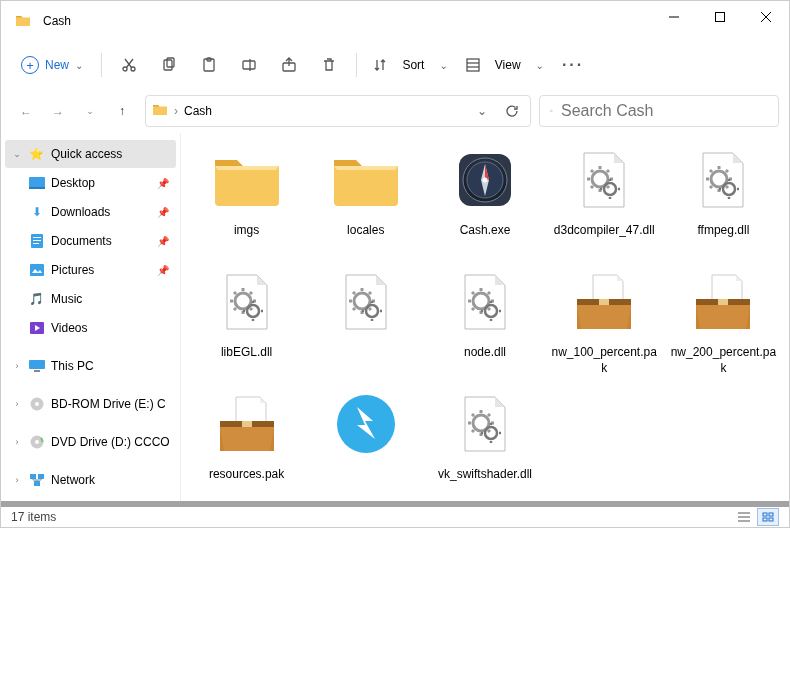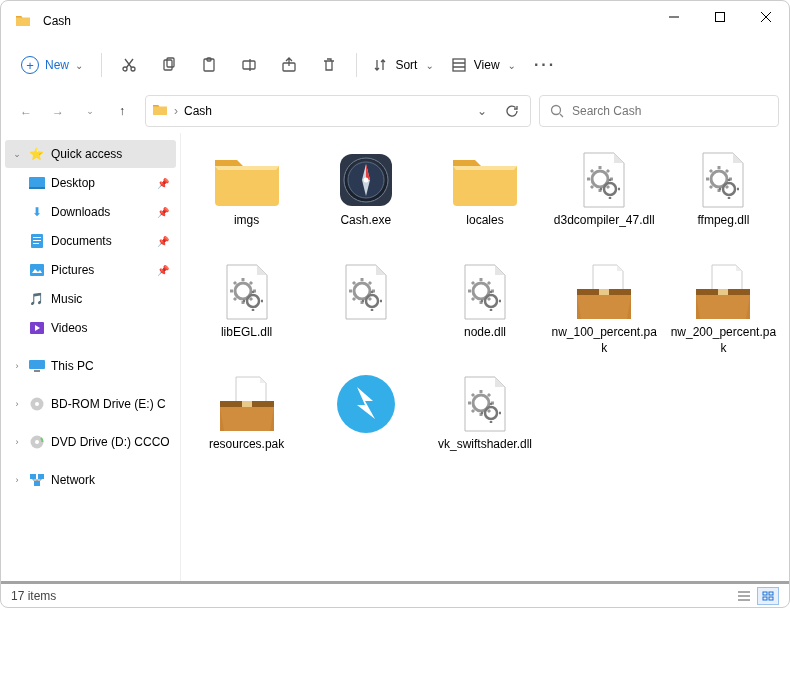--- a/index.html
+++ b/index.html
@@ -1,55 +1,55 @@
 <!DOCTYPE html>
 <html><head>
 <meta charset="utf-8">
 <style>
 *{box-sizing:border-box;margin:0;padding:0;font-family:"Segoe UI",Tahoma,sans-serif;font-size:12px;-webkit-user-select:none;user-select:none}
 body{background:#fff;width:790px;height:693px;overflow:hidden;position:relative}
-.window{width:790px;height:608px;border:1px solid #ccc;border-radius:8px;display:flex;flex-direction:column;background:#fff;overflow:hidden}
+.window{width:790px;height:528px;border:1px solid #ccc;border-radius:0;display:flex;flex-direction:column;background:#fff;overflow:hidden}
 .titlebar{height:40px;display:flex;align-items:center;padding-left:14px}
 .titlebar-icon{width:16px;height:16px;margin-right:12px}
 .titlebar-title{flex:1;font-size:12px;color:#000}
 .win-controls{display:flex;height:100%}
 .win-btn{width:46px;height:32px;display:flex;align-items:center;justify-content:center;cursor:pointer}
 .toolbar{height:48px;display:flex;align-items:center;padding:0 10px;gap:2px}
 .new-btn{display:flex;align-items:center;gap:6px;padding:5px 10px;border-radius:4px;cursor:pointer;color:#1a6fd1}
 .new-plus{width:18px;height:18px;border-radius:50%;border:1.5px solid #1a6fd1;display:flex;align-items:center;justify-content:center;font-size:13px;color:#1a6fd1}
 .new-caret{color:#666;font-size:10px}
 .tb-sep{width:1px;height:24px;background:#ddd;margin:0 6px}
 .tb-icon{width:38px;height:36px;display:flex;align-items:center;justify-content:center;color:#555;cursor:pointer;border-radius:4px}
-.sort-view{display:flex;align-items:center;gap:8px;padding:5px 8px;cursor:pointer;border-radius:4px}
+.sort-view{display:flex;align-items:center;gap:15px;padding:5px 8px;cursor:pointer;border-radius:4px}
 .nav-row{height:44px;display:flex;align-items:center;padding:0 10px;gap:8px}
 .nav-arrows{display:flex;gap:2px;align-items:center}
 .nav-arrow{width:30px;height:30px;display:flex;align-items:center;justify-content:center;color:#888;cursor:pointer;border-radius:4px}
 .nav-arrow.enabled{color:#222}
 .addr-bar{flex:1;height:32px;border:1px solid #ddd;border-radius:4px;display:flex;align-items:center;padding:0 6px;gap:8px;background:#fff}
 .addr-crumb{display:flex;align-items:center;gap:6px}
 .addr-sep{color:#888}
 .addr-actions{margin-left:auto;display:flex;gap:6px;color:#666}
 .addr-act{width:24px;height:24px;display:flex;align-items:center;justify-content:center;cursor:pointer}
 .search-box{width:240px;height:32px;border:1px solid #ddd;border-radius:4px;display:flex;align-items:center;padding:0 10px;gap:8px;color:#888;background:#fff}
-.search-box input{border:none;outline:none;flex:1;font-size:12px;background:transparent;color:#888}
+.search-box input{border:none;outline:none;flex:1;font-size:16px;background:transparent;color:#888}
 .body{flex:1;display:flex;overflow:hidden}
 .sidebar{width:180px;border-right:1px solid #eee;padding:6px 2px;overflow-y:auto}
 .tree-item{display:flex;align-items:center;height:28px;padding:0 6px;gap:6px;cursor:pointer;border-radius:3px;margin:1px 2px}
 .tree-item.selected{background:#e5e5e5}
 .tree-caret{width:12px;color:#777;font-size:9px;text-align:center}
 .tree-icon{width:16px;height:16px;display:flex;align-items:center;justify-content:center}
 .tree-label{flex:1;white-space:nowrap;overflow:hidden;text-overflow:ellipsis;font-size:12px}
 .tree-pin{color:#888;font-size:10px}
 .tree-spacer{height:8px}
 .content{flex:1;padding:10px 8px;overflow-y:auto}
 .grid{display:grid;grid-template-columns:repeat(5,1fr);gap:4px 4px}
 .file{display:flex;flex-direction:column;align-items:center;padding:6px 2px;cursor:pointer;border-radius:2px}
 .file-icon{width:78px;height:62px;display:flex;align-items:center;justify-content:center}
-.file-label{font-size:12px;text-align:center;max-width:110px;line-height:1.3;word-wrap:break-word;margin-top:2px;min-height:32px}
-.statusbar{height:26px;border-top:3px solid #a3a3a3;display:flex;align-items:center;padding:0 10px;font-size:12px;color:#444}
+.file-label{font-size:12px;text-align:center;max-width:110px;line-height:1.3;word-wrap:break-word;margin-top:12px;min-height:32px}
+.statusbar{height:26px;border-top:6px solid #a3a3a3;display:flex;align-items:center;padding:0 10px;font-size:12px;color:#444}
 .status-views{margin-left:auto;display:flex;gap:2px}
 .status-view{width:22px;height:18px;display:flex;align-items:center;justify-content:center;border:1px solid transparent;cursor:pointer}
 .status-view.active{border:1px solid #99c2ee;background:#e8f0fb}
 
 .folder-svg{width:72px;height:56px}
 .dll-svg{width:52px;height:58px}
 .pak-svg{width:66px;height:62px}
 </style>
 </head>
 <body>
@@ -296,49 +296,49 @@
               <svg class="folder-svg" viewBox="0 0 72 56">
                 <path fill="#e5a836" d="M4 8h22l6 6H4z"></path>
                 <path fill="#f7c85e" d="M4 14h64v36a4 4 0 0 1-4 4H8a4 4 0 0 1-4-4z"></path>
                 <path fill="#fff1c4" d="M4 14h64l-3 4H7z" opacity=".6"></path>
               </svg>
             </div>
           <div class="file-label">imgs</div>
         </div>
         <div class="file">
           <div class="file-icon">
+              <svg class="folder-svg" viewBox="0 0 72 56">
+                <path fill="#e5a836" d="M4 8h22l6 6H4z"></path>
+                <path fill="#f7c85e" d="M4 14h64v36a4 4 0 0 1-4 4H8a4 4 0 0 1-4-4z"></path>
+                <path fill="#fff1c4" d="M4 14h64l-3 4H7z" opacity=".6"></path>
+              </svg>
+            </div>
+          <div class="file-label">locales</div>
+        </div>
+        <div class="file">
+          <div class="file-icon">
               <svg width="60" height="60" viewBox="0 0 60 60">
                 <defs>
                   <radialGradient id="rg1" cx="50%" cy="40%">
                     <stop offset="0%" stop-color="#4a5568"></stop>
                     <stop offset="100%" stop-color="#1a202c"></stop>
                   </radialGradient>
                 </defs>
                 <rect x="4" y="4" width="52" height="52" rx="12" fill="#2d3748"></rect>
                 <circle cx="30" cy="30" r="22" fill="url(#rg1)" stroke="#718096"></circle>
                 <circle cx="30" cy="30" r="18" fill="#2b3a52" stroke="#5a6b80"></circle>
                 <path d="M30 14 L34 30 L30 46 L26 30 Z" fill="#cbd5e0"></path>
                 <path d="M30 14 L34 30 L30 30 Z" fill="#e53e3e"></path>
                 <circle cx="30" cy="30" r="2.5" fill="#fff"></circle>
               </svg>
             </div>
           <div class="file-label">Cash.exe</div>
         </div>
         <div class="file">
           <div class="file-icon">
-              <svg class="folder-svg" viewBox="0 0 72 56">
-                <path fill="#e5a836" d="M4 8h22l6 6H4z"></path>
-                <path fill="#f7c85e" d="M4 14h64v36a4 4 0 0 1-4 4H8a4 4 0 0 1-4-4z"></path>
-                <path fill="#fff1c4" d="M4 14h64l-3 4H7z" opacity=".6"></path>
-              </svg>
-            </div>
-          <div class="file-label">locales</div>
-        </div>
-        <div class="file">
-          <div class="file-icon">
               <svg class="dll-svg" viewBox="0 0 52 58">
                 <path fill="#fff" stroke="#bbb" d="M6 2h30l10 10v44H6z"></path>
                 <path fill="#e5e5e5" d="M36 2l10 10H36z"></path>
                 <circle cx="22" cy="28" r="8" fill="none" stroke="#999" stroke-width="3"></circle>
                 <path d="M22 18v-3M22 41v-3M12 28h-3M35 28h-3M15 21l-2-2M31 37l-2-2M15 35l-2 2M31 19l-2 2" stroke="#999" stroke-width="3"></path>
                 <circle cx="32" cy="38" r="6" fill="none" stroke="#777" stroke-width="2.5"></circle>
                 <path d="M32 30v-2M32 48v-2M24 38h-2M42 38h-2" stroke="#777" stroke-width="2.5"></path>
               </svg>
             </div>
           <div class="file-label">d3dcompiler_47.dll</div>

